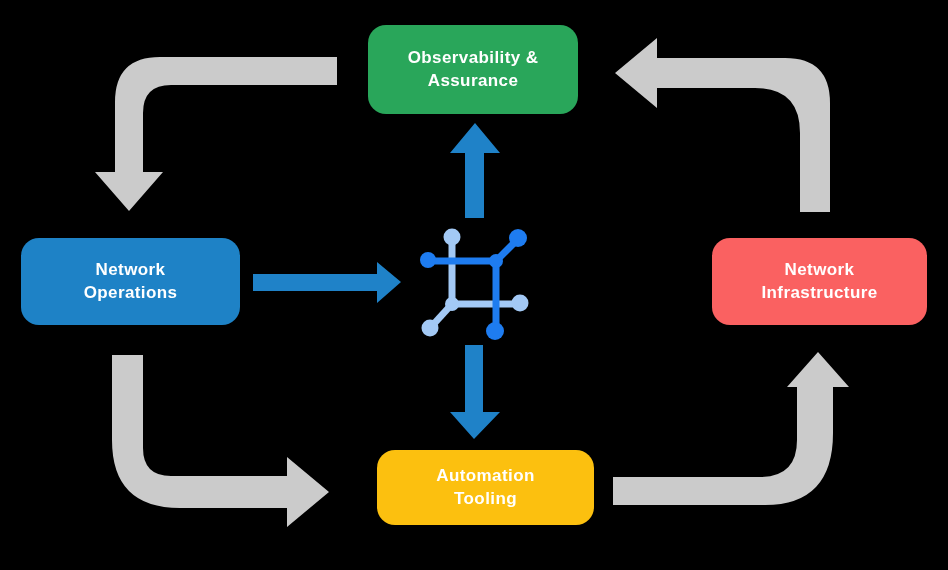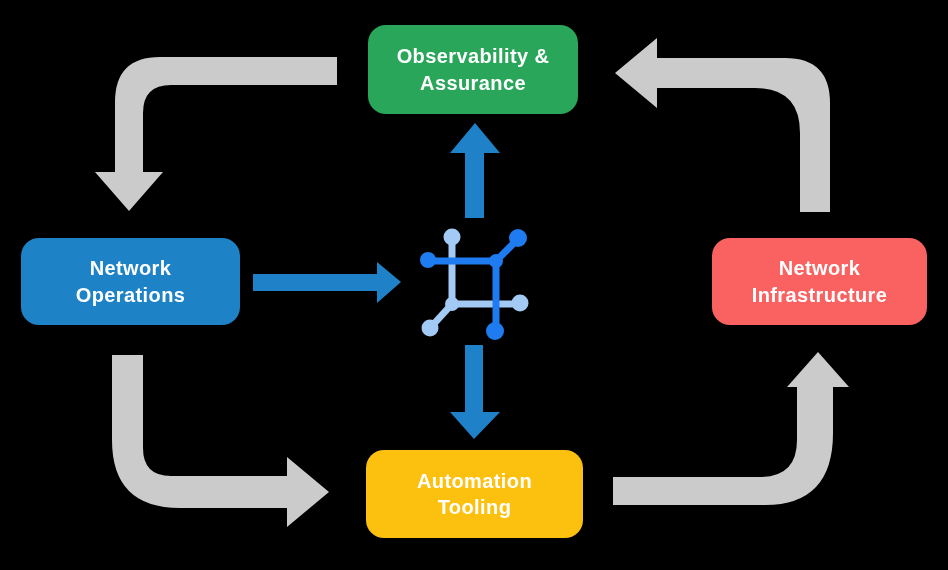--- a/index.html
+++ b/index.html
@@ -23,30 +23,30 @@
   .node {
     position: absolute;
     display: flex;
     align-items: center;
     justify-content: center;
     border-radius: 18px;
     text-align: center;
   }
   .node-label {
     color: #ffffff;
-    font-size: 20px;
+    font-size: 17px;
     font-weight: 600;
     letter-spacing: 0.4px;
     line-height: 1.32;
     white-space: pre-line;
   }
   #node-observability        { left: 368px; top: 25px;  width: 210px; height: 89px; }
   #node-network-operations   { left: 21px;  top: 238px; width: 219px; height: 87px; }
   #node-network-infrastructure { left: 712px; top: 238px; width: 215px; height: 87px; }
-  #node-automation-tooling   { left: 366px; top: 450px; width: 217px; height: 88px; }
+  #node-automation-tooling   { left: 377px; top: 450px; width: 217px; height: 75px; }
 </style>
 </head>
 <body>
 
 <div id="stage">
 
   <svg id="diagram-svg" width="948" height="570" viewBox="0 0 948 570">
 
     <path d="M337 57 L160 57 Q115 57 115 102 L115 172 L95 172 L129 211 L163 172 L143 172 L143 113 Q143 85 171 85 L337 85 Z" fill="#CBCBCB"></path>
     <path d="M615 73 L657 38 L657 58 L785 58 Q830 58 830 103 L830 212 L800 212 L800 133 Q800 88 755 88 L657 88 L657 108 Z" fill="#CBCBCB"></path>

